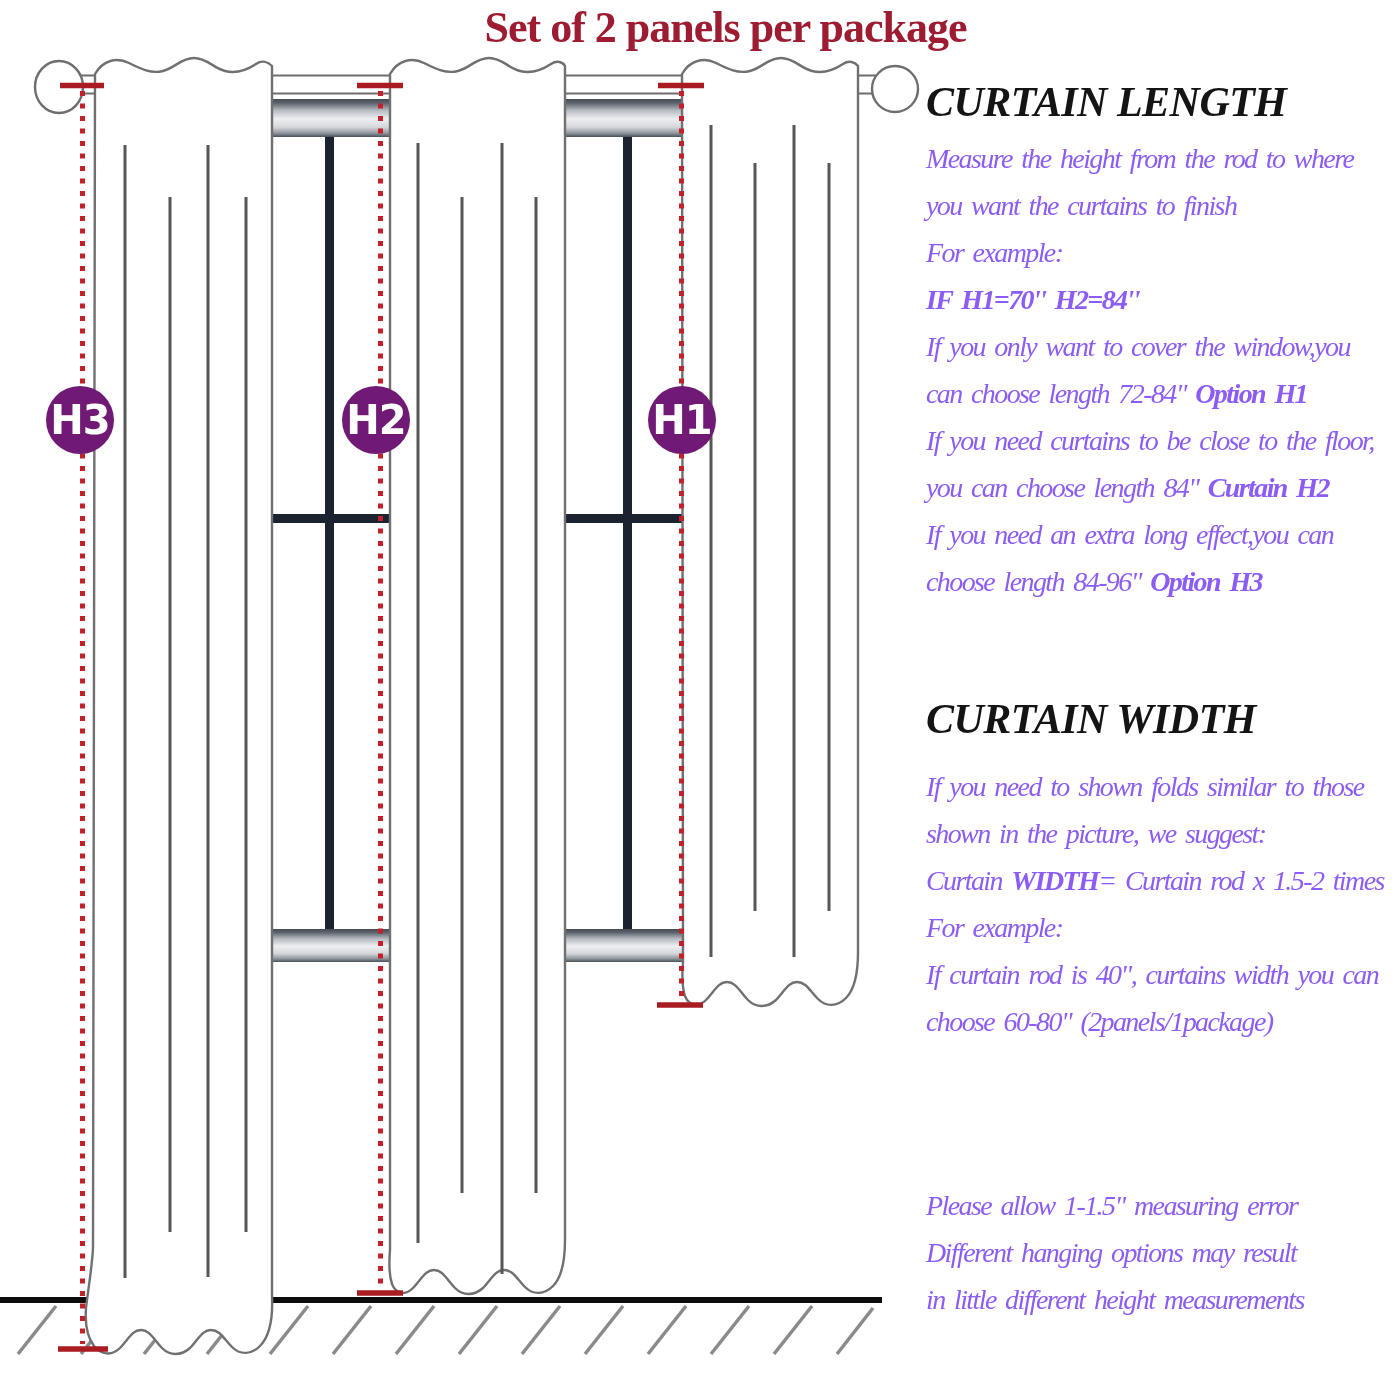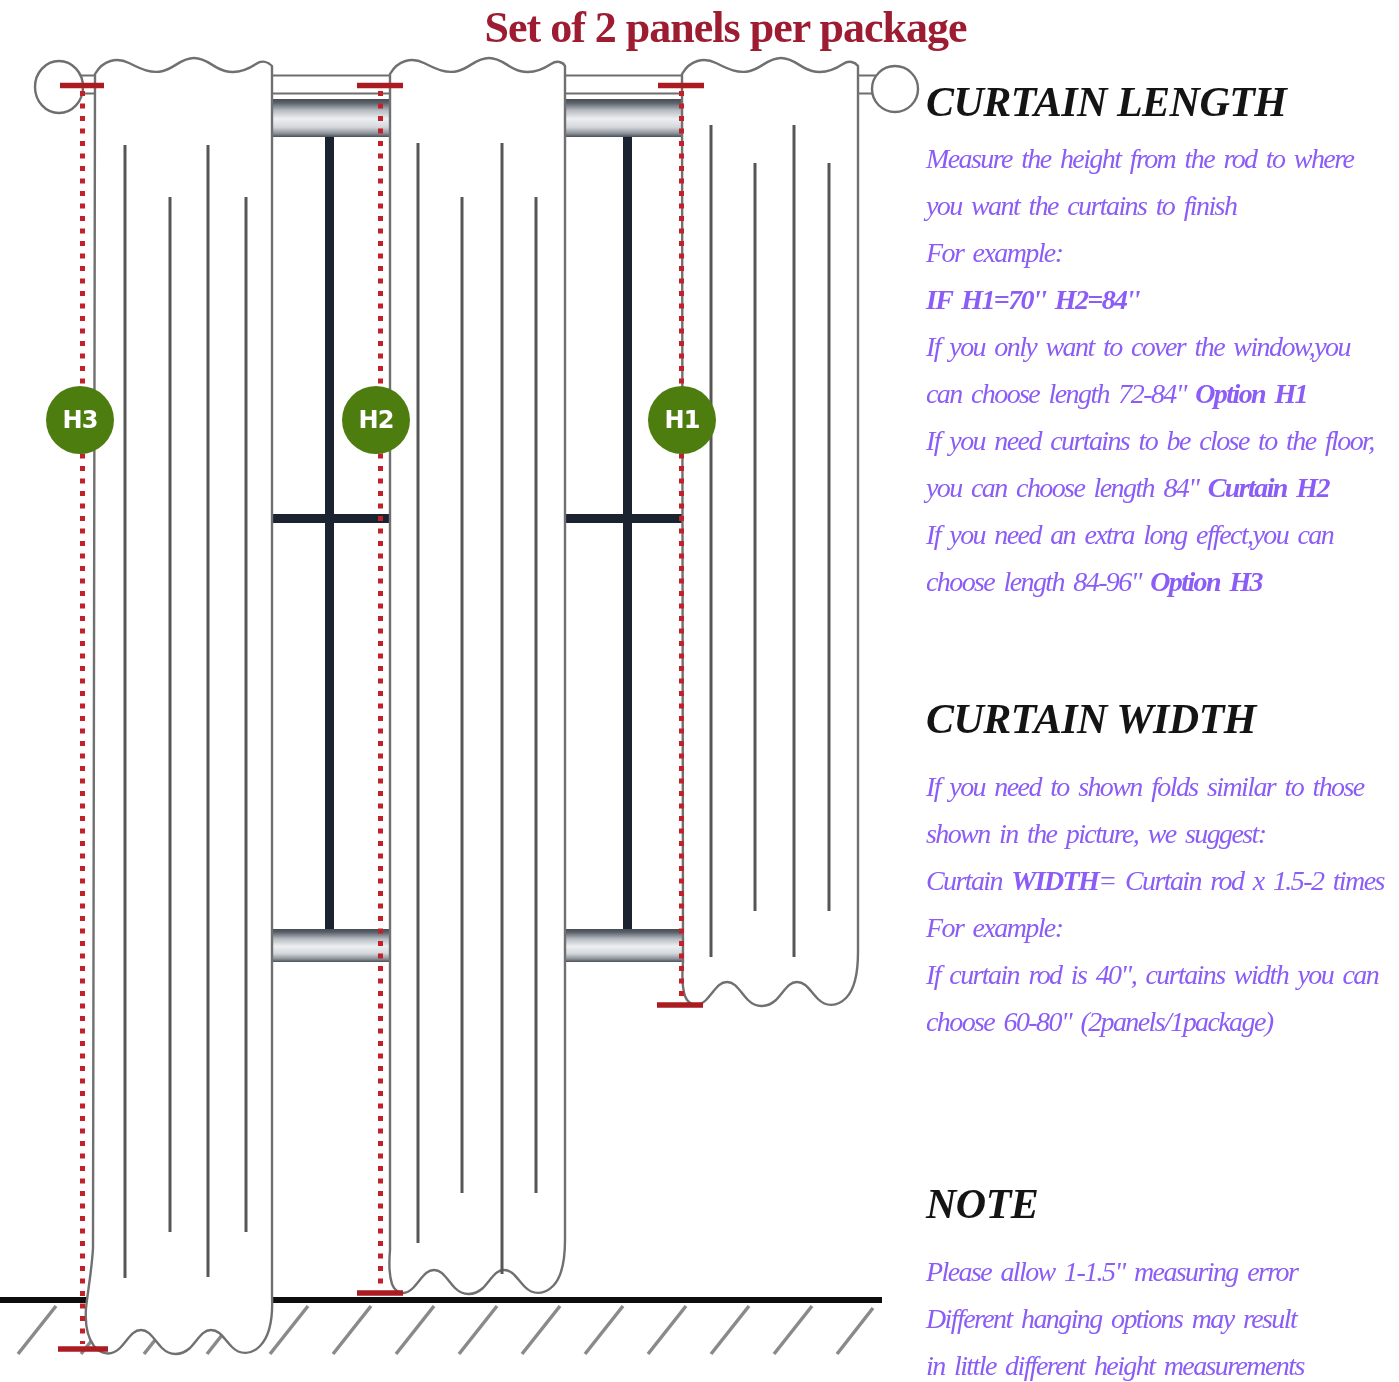--- a/index.html
+++ b/index.html
@@ -9,23 +9,23 @@
 
   
   .title{position:absolute;top:2px;left:0;width:100%;text-align:center;
          font-family:"Liberation Serif",serif;font-weight:bold;font-size:44px;
          letter-spacing:-1px;color:#9d1c31;transform:translateX(26px);white-space:nowrap;}
 
   
   svg.diagram{position:absolute;left:0;top:0;z-index:1;}
 
   
-  .badge{position:absolute;width:68px;height:68px;border-radius:50%;background:#4d7c0f;
+  .badge{position:absolute;width:68px;height:68px;border-radius:50%;background:#701a75;
          z-index:2;display:flex;align-items:center;justify-content:center;
-         font-family:"DejaVu Sans",sans-serif;font-weight:700;font-size:24px;
+         font-family:"DejaVu Sans",sans-serif;font-weight:700;font-size:40px;
          letter-spacing:-1px;color:#ffffff;}
   .badge.b-h3{left:46px;top:386px;}
   .badge.b-h2{left:342px;top:386px;}
   .badge.b-h1{left:648px;top:386px;}
 
   
   .text-col{position:absolute;left:926px;top:0;width:473px;height:1382px;z-index:3;color:#222;font-style:italic;}
   .sec{position:absolute;left:0;width:473px;}
   .sec-length{top:80px;}
   .sec-width{top:697px;}
@@ -224,20 +224,19 @@
       <div class="h">CURTAIN WIDTH</div>
       <div class="ln"><span>If you need to shown folds similar to those</span><b></b><span></span></div>
       <div class="ln"><span>shown in the picture, we suggest:</span><b></b><span></span></div>
       <div class="ln"><span>Curtain </span><b>WIDTH</b><span>= Curtain rod x 1.5-2 times</span></div>
       <div class="ln"><span>For example:</span><b></b><span></span></div>
       <div class="ln"><span>If curtain rod is 40", curtains width you can</span><b></b><span></span></div>
       <div class="ln"><span>choose 60-80" (2panels/1package)</span><b></b><span></span></div>
     </div>
 
     <div class="sec sec-note">
-      <div class="h">NOTE</div>
       <div class="ln"><span>Please allow 1-1.5" measuring error</span><b></b><span></span></div>
       <div class="ln"><span>Different hanging options may result</span><b></b><span></span></div>
       <div class="ln"><span>in little different height measurements</span><b></b><span></span></div>
     </div>
 
   </div>
 </div>
 
 </body></html>

